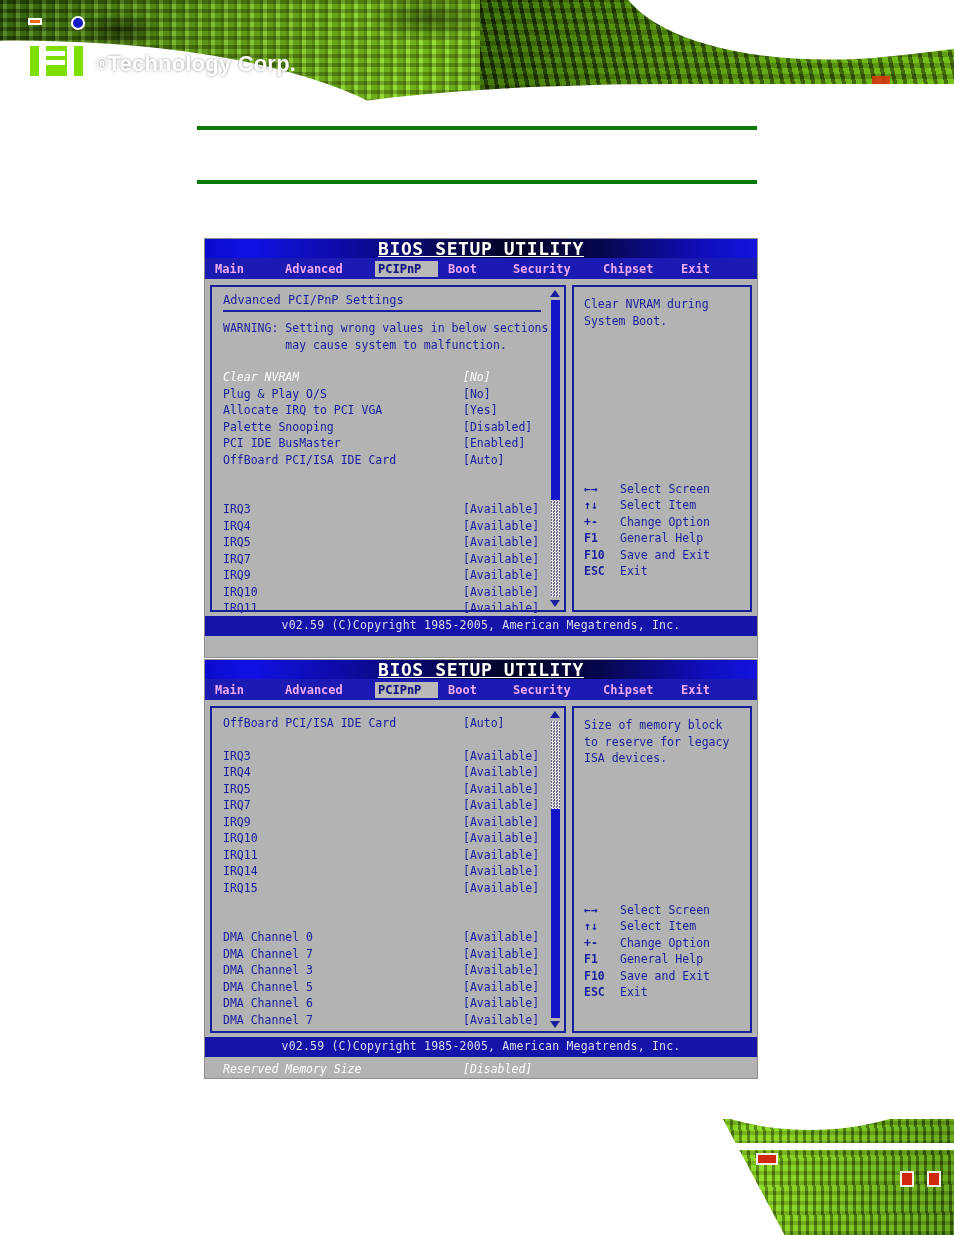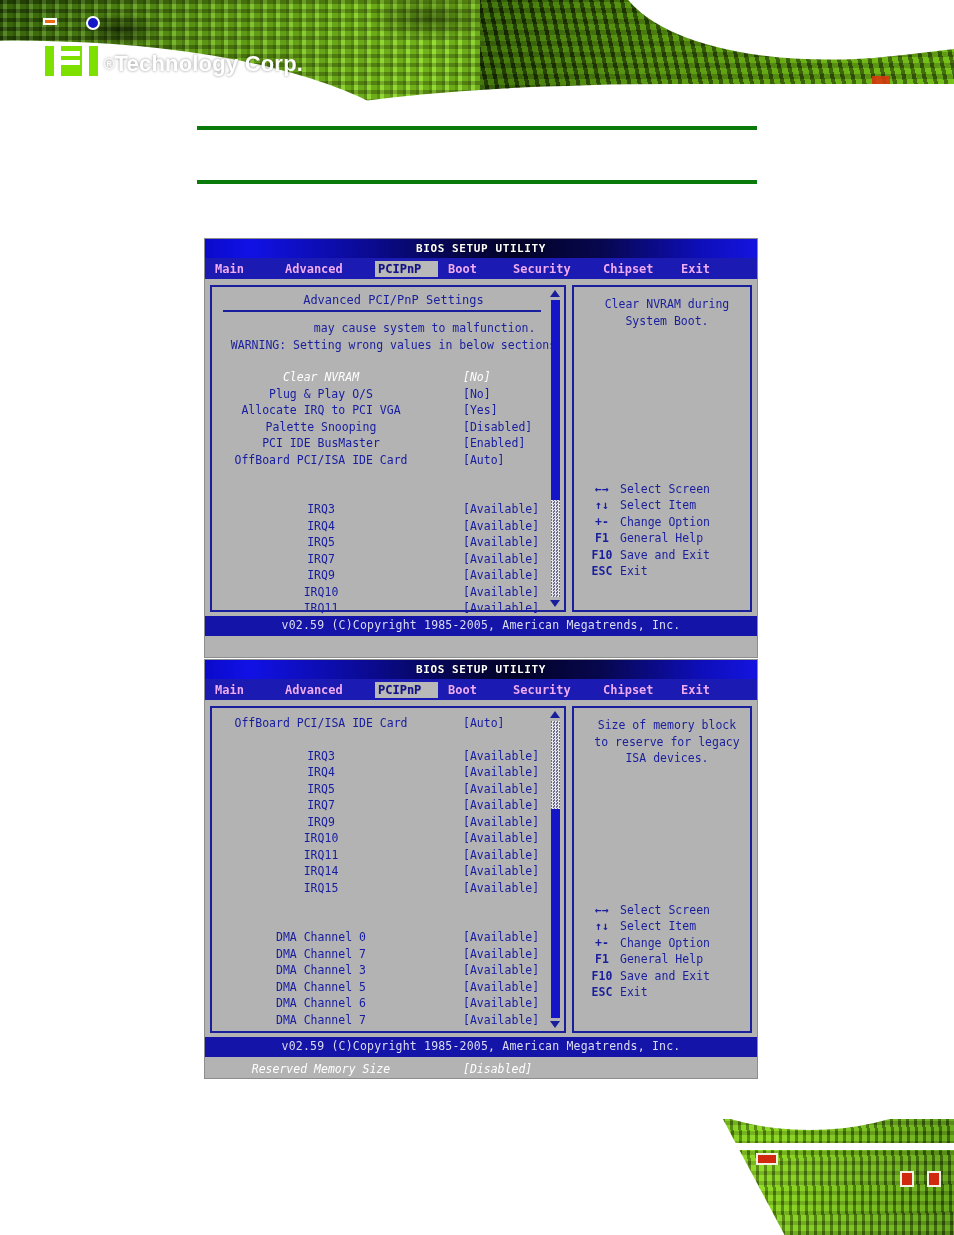--- a/index.html
+++ b/index.html
@@ -75,24 +75,24 @@
   }
   .banner-top .white-base {
     position: absolute;
     left: 0; bottom: 0;
     width: 954px; height: 6px;
     background: #ffffff;
   }
 
   .logo-wrap {
     position: absolute;
-    left: 43px; top: 30px;
+    left: 28px; top: 30px;
     display: flex;
     align-items: flex-end;
-    gap: 4px;
+    gap: 12px;
     z-index: 6;
   }
   .logo-iei {
     position: relative;
     display: flex;
     align-items: flex-end;
     gap: 3px;
     height: 48px;
   }
   .logo-iei .bar {
@@ -230,26 +230,27 @@
         #0a0acc 0%,
         #1111e6 8%,
         #0b0b99 28%,
         #050548 46%,
         #020225 56%,
         #07074f 72%,
         #0e0ebb 90%,
         #1414e0 100%);
     color: #ffffff;
     font-weight: bold;
-    font-size: 11px;
+    font-size: 18px;
     letter-spacing: .6px;
     display: flex;
     align-items: center;
     justify-content: center;
     text-shadow: 0 0 1px #000;
+    text-decoration: underline;
   }
 
   .bios-menubar {
     height: 21px;
     background: #1b1bb4;
     display: flex;
     align-items: center;
     padding-left: 10px;
     gap: 0;
   }
@@ -268,21 +269,20 @@
     padding-right: 3px;
   }
 
   .bios-body {
     position: relative;
     height: 337px;
     display: flex;
     padding: 6px 5px 4px 5px;
     box-sizing: border-box;
     gap: 0;
-    text-align: center;
   }
 
   .pane-left {
     position: relative;
     width: 358px;
     border: 2px solid #191f9c;
     box-sizing: border-box;
     padding: 7px 0 0 11px;
     background: #b3b3b3;
   }
@@ -434,22 +434,22 @@
     <div class="menu-tab" style="width:65px;margin-left:10px;">Boot</div>
     <div class="menu-tab" style="width:90px;">Security</div>
     <div class="menu-tab" style="width:78px;">Chipset</div>
     <div class="menu-tab">Exit</div>
   </div>
 
   <div class="bios-body">
     <div class="pane-left">
       <div class="section-title">Advanced PCI/PnP Settings</div>
       <div class="section-underline"></div>
+      <div class="warn-line">WARNING: Setting wrong values in below sections</div>
       <div class="warn-line">         may cause system to malfunction.</div>
-      <div class="warn-line">WARNING: Setting wrong values in below sections</div>
       <div class="spacer-row"></div>
 
       <div class="opt-row selected">
         <span class="opt-label">Clear NVRAM</span>
         <span class="opt-value">[No]</span>
       </div>
       <div class="opt-row">
         <span class="opt-label">Plug &amp; Play O/S</span>
         <span class="opt-value">[No]</span>
       </div>

